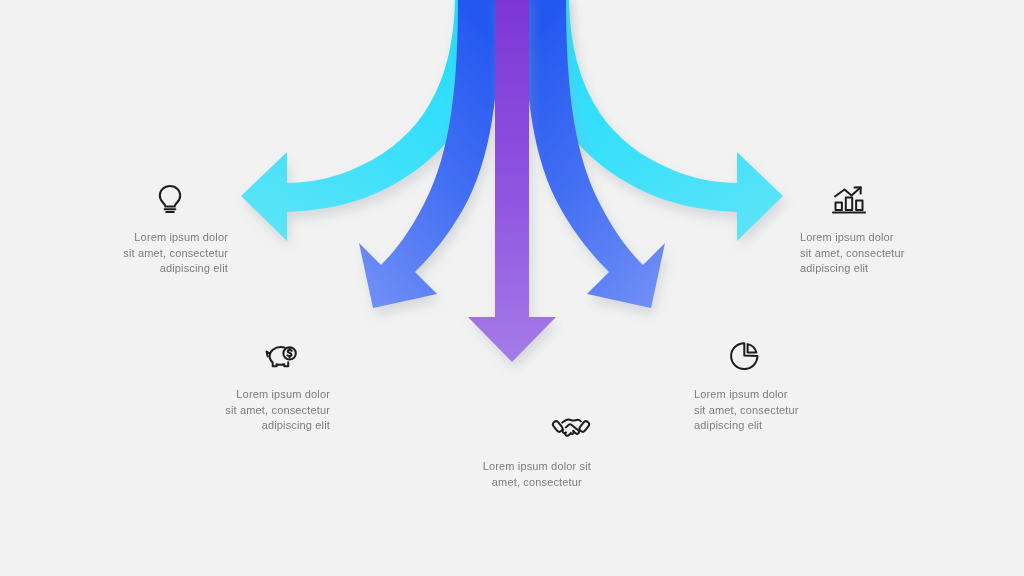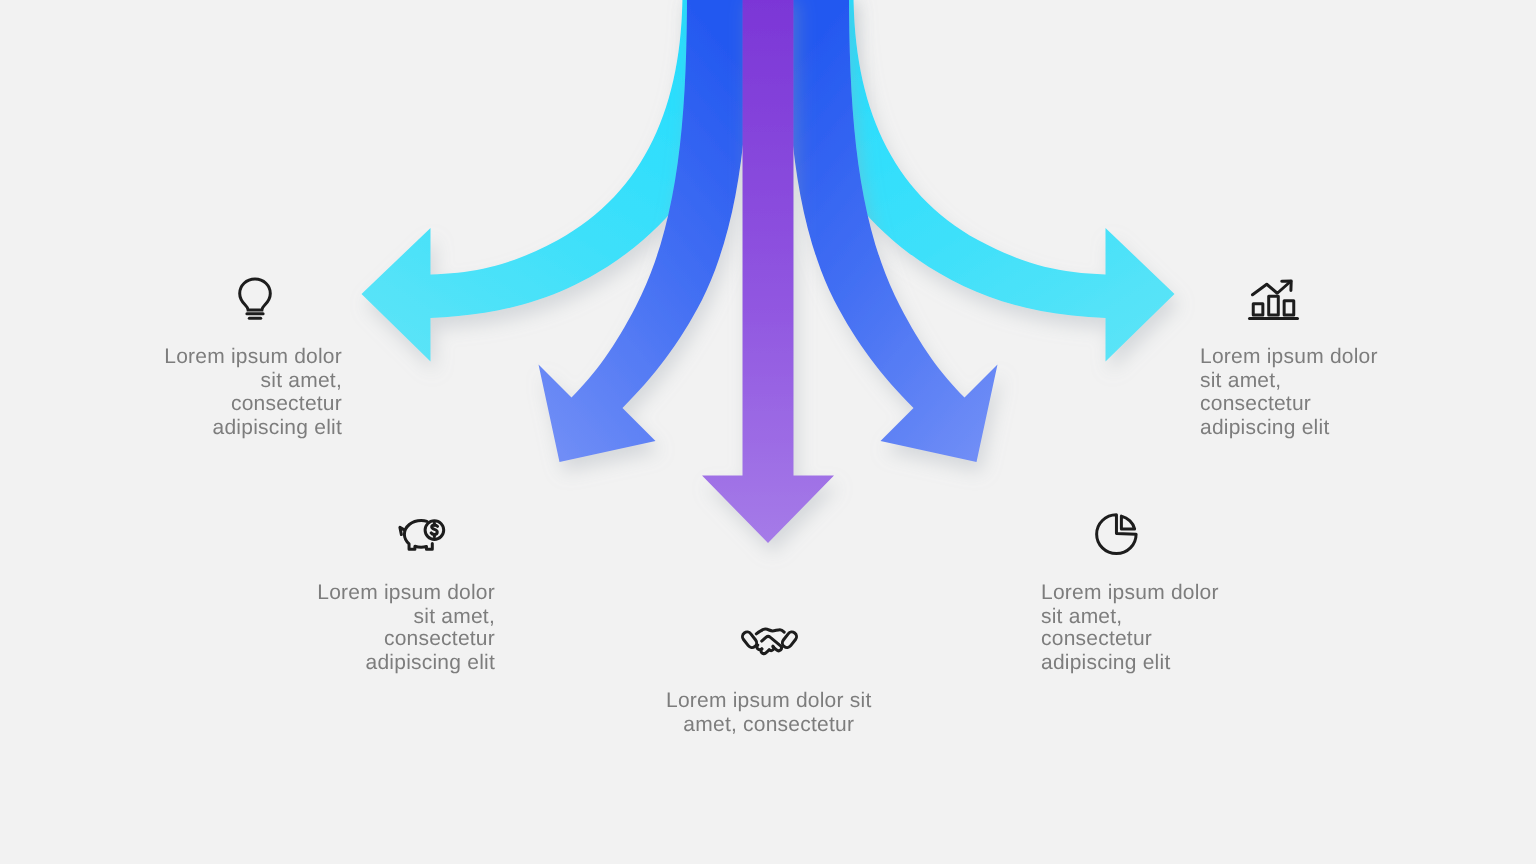--- a/index.html
+++ b/index.html
@@ -10,21 +10,21 @@
   }
   #stage{
     position:relative; width:1024px; height:576px;
     background:#f2f2f2; overflow:hidden;
   }
   #arrows{ position:absolute; left:0; top:0; width:1024px; height:576px; }
 
   .item{ position:absolute; display:flex; flex-direction:column; }
   .item .ico{ width:40px; height:40px; display:block; }
   .item .txt{
-    font-size:14px;
+    font-size:11px;
     line-height:15.6px;
     color:#7d7d7d;
     letter-spacing:.15px;
     white-space:pre-line;
   }
 
   
   #item-idea{ left:96px; top:178px; width:132px; align-items:flex-end; }
   #item-idea .ico{ margin-right:38px; }
   #item-idea .txt{ text-align:right; margin-top:12px; }
@@ -38,21 +38,21 @@
   #item-savings{ left:203px; top:335px; width:127px; align-items:flex-end; }
   #item-savings .ico{ margin-right:29px; }
   #item-savings .txt{ text-align:right; margin-top:12px; }
 
   
   #item-analytics{ left:694px; top:335px; width:127px; align-items:flex-start; }
   #item-analytics .ico{ margin-left:29px; }
   #item-analytics .txt{ text-align:left; margin-top:12px; }
 
   
-  #item-partnership{ left:434px; top:405px; width:157px; align-items:center; }
+  #item-partnership{ left:434px; top:405px; width:157px; align-items:flex-end; }
   #item-partnership .txt{ text-align:center; margin-top:14px; }
 </style>
 </head>
 <body>
 
 <div id="stage">
 
   <svg id="arrows" viewBox="0 0 1024 576">
     <defs>
       <linearGradient id="gCyanL" x1="0.75" y1="0" x2="0.1" y2="1">

